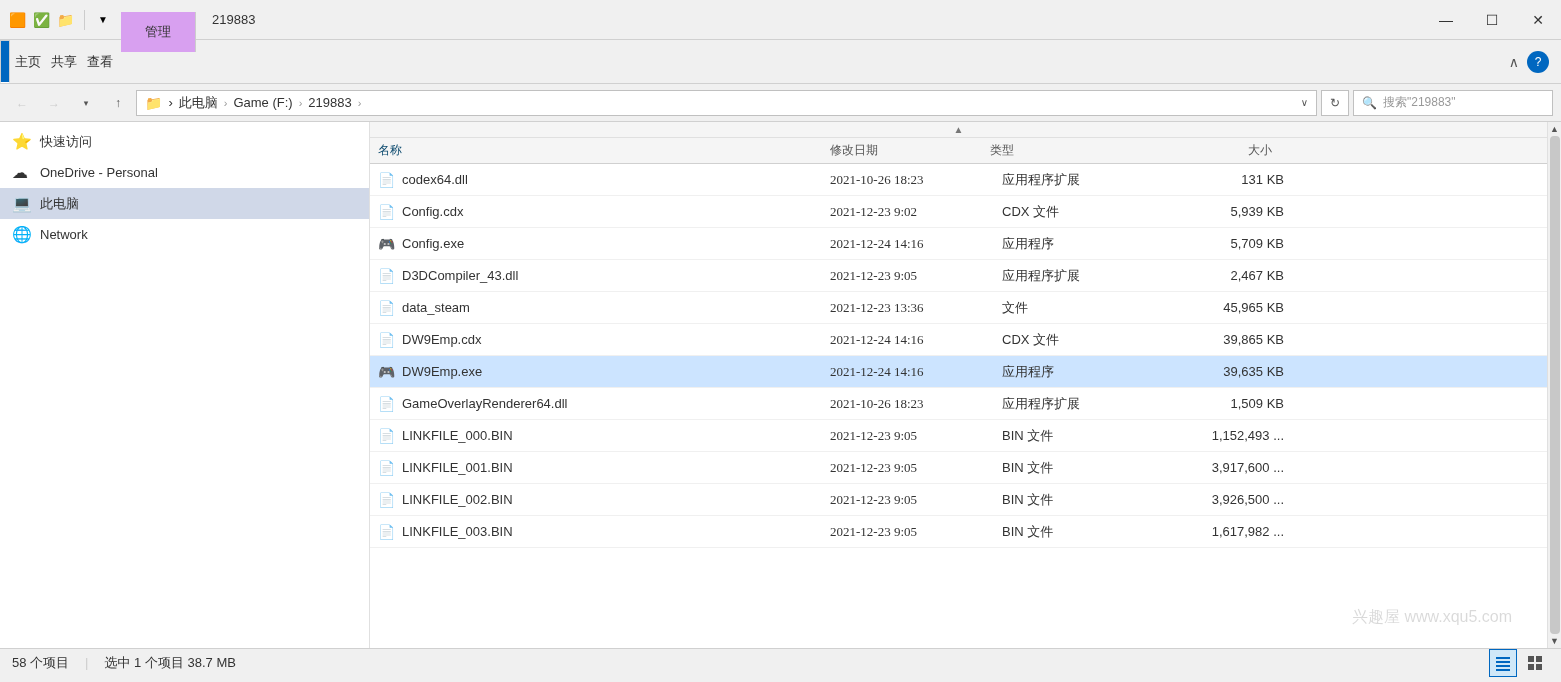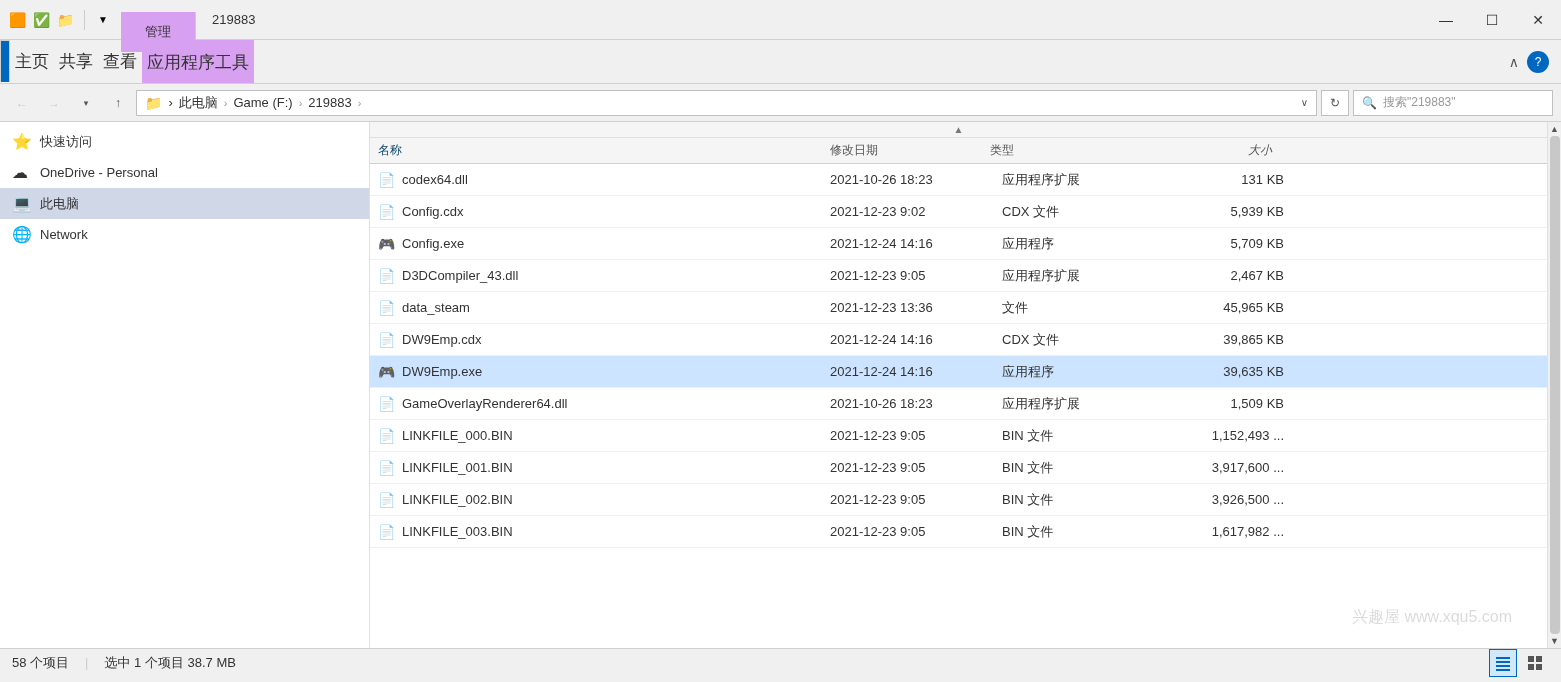--- a/index.html
+++ b/index.html
@@ -62,21 +62,21 @@
       height: 44px;
       background: #f0f0f0;
       display: flex;
       align-items: stretch;
       border-bottom: 1px solid #d0d0d0;
     }
     .ribbon-tab {
       padding: 0 4px;
       display: flex;
       align-items: center;
-      font-size: 17px;
+      font-size: 13px;
       color: #333;
       cursor: pointer;
       border: 1px solid transparent;
     }
     .ribbon-tab.active {
       background: white;
       border-color: #d0d0d0;
       border-bottom-color: white;
       color: #0067c0;
     }
@@ -181,42 +181,42 @@
       background: #f5f5f5;
       display: flex;
       align-items: center;
       height: 26px;
       border-bottom: 1px solid #d0d0d0;
       z-index: 10;
     }
     .col-name { flex: 0 0 460px; padding: 0 8px; font-size: 12px; color: #0c4a6e; }
     .col-date { flex: 0 0 160px; font-size: 12px; color: #555; }
     .col-type { flex: 0 0 160px; font-size: 12px; color: #555; }
-    .col-size { flex: 0 0 130px; font-size: 12px; color: #555; text-align: right; padding-right: 8px; font-style: italic; }
+    .col-size { flex: 0 0 130px; font-size: 12px; color: #555; text-align: right; padding-right: 8px; }
     .file-row {
       display: flex;
       align-items: center;
       height: 32px;
       border-bottom: 1px solid #f0f0f0;
       cursor: pointer;
     }
     .file-row.selected { background: #cce4ff; }
     .file-name {
       flex: 0 0 460px;
       padding: 0 8px;
       font-size: 13px;
       color: #333;
       display: flex;
       align-items: center;
       gap: 6px;
       overflow: hidden;
       white-space: nowrap;
     }
     .file-icon { font-size: 14px; min-width: 18px; }
-    .file-date { flex: 0 0 160px; font-size: 13px; color: #333; }
+    .file-date { flex: 0 0 160px; font-size: 13px; color: #333; font-family: Liberation Serif, serif; }
     .file-type { flex: 0 0 160px; font-size: 13px; color: #333; margin-left: 12px; }
     .file-size { flex: 0 0 130px; font-size: 13px; color: #333; text-align: right; padding-right: 8px; }
 
     
     .statusbar {
       height: 28px;
       background: #f0f0f0;
       border-top: 1px solid #d0d0d0;
       display: flex;
       align-items: center;
@@ -269,21 +269,20 @@
     <div class="titlebar-btn">☐</div>
     <div class="titlebar-btn close">✕</div>
   </div>
 </div>
 
 <div class="ribbon">
   <div class="ribbon-tab active" style="background:#0067c0;color:white;"></div>
   <div class="ribbon-tab" id="tab-home">主页</div>
   <div class="ribbon-tab">共享</div>
   <div class="ribbon-tab">查看</div>
-  <div class="ribbon-tab ribbon-manage">应用程序工具</div>
   <div style="flex:1; display:flex; align-items:center; justify-content:flex-end; padding-right: 12px;">
     <div style="font-size:14px; color:#555; cursor:pointer;">∧</div>
     <div style="margin-left:8px; width:22px; height:22px; background:#0067c0; border-radius:50%; display:flex; align-items:center; justify-content:center; color:white; font-size:12px; cursor:pointer;">?</div>
   </div>
 </div>
 
 <div class="addressbar">
   <div class="nav-btn disabled">←</div>
   <div class="nav-btn disabled">→</div>
   <div class="nav-btn" style="font-size:9px;">▾</div>

